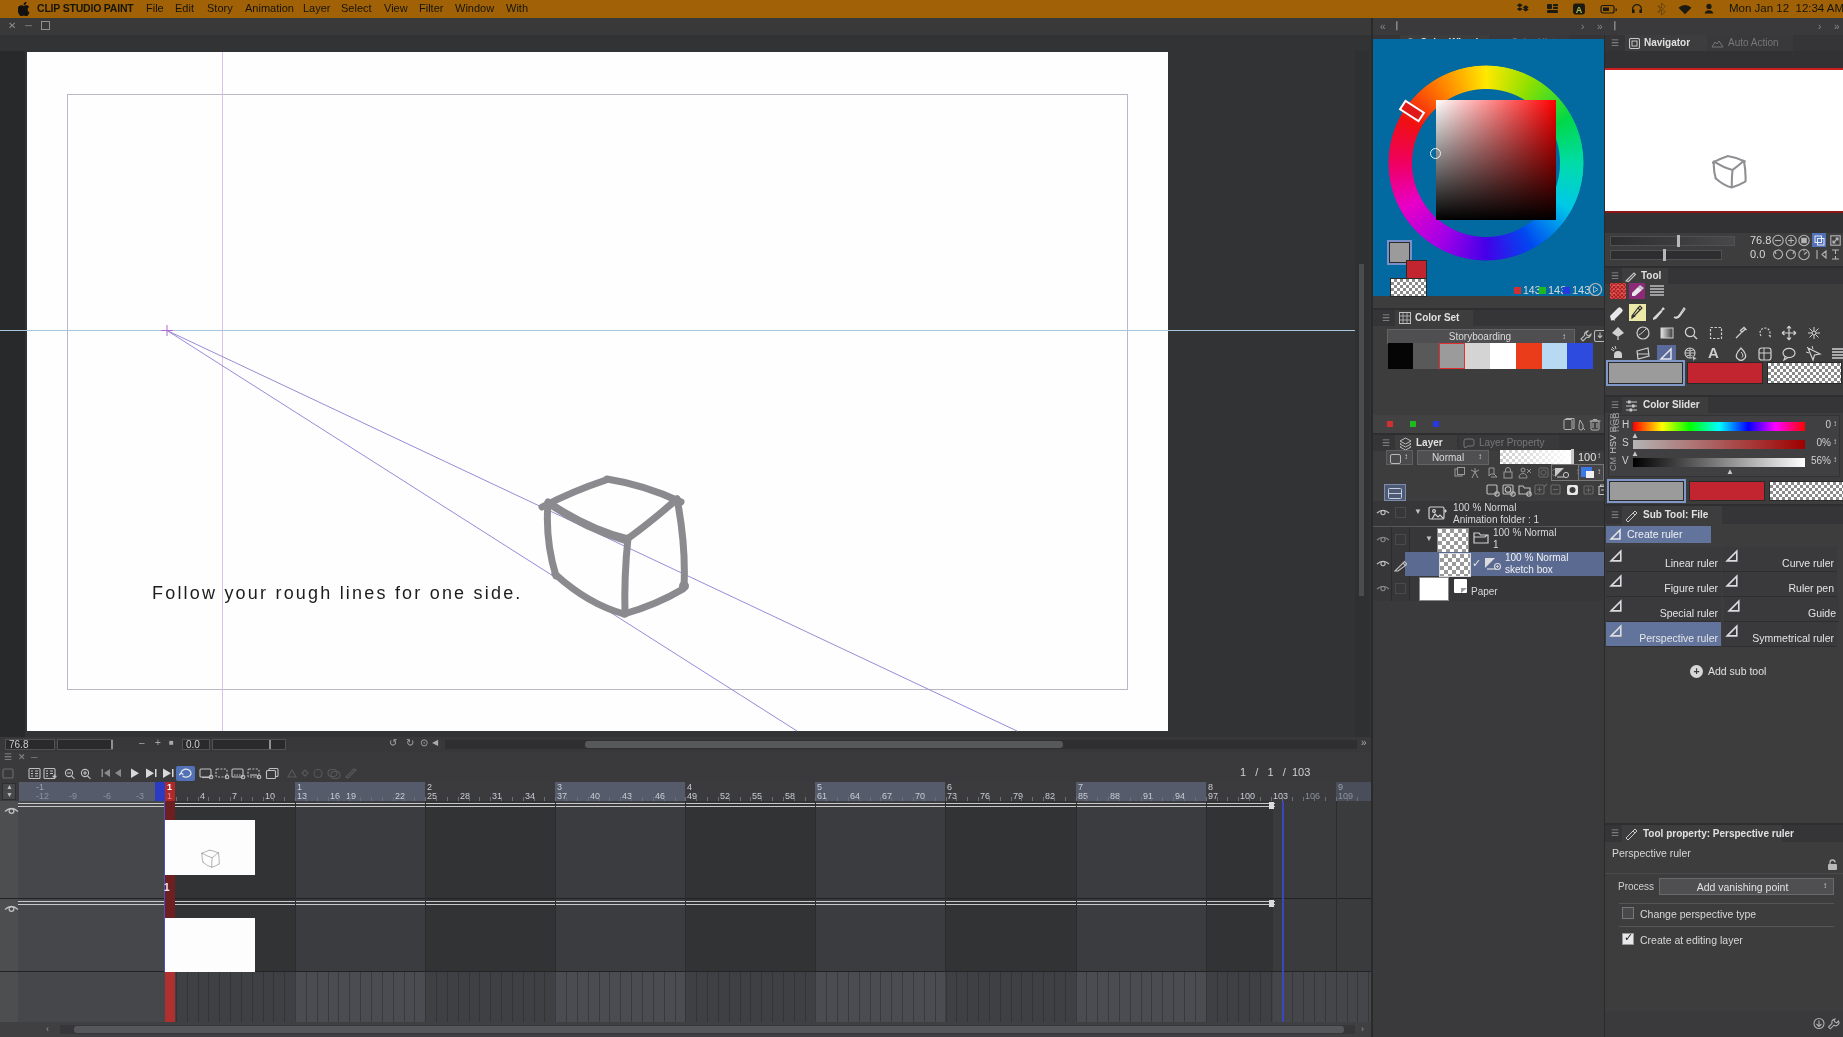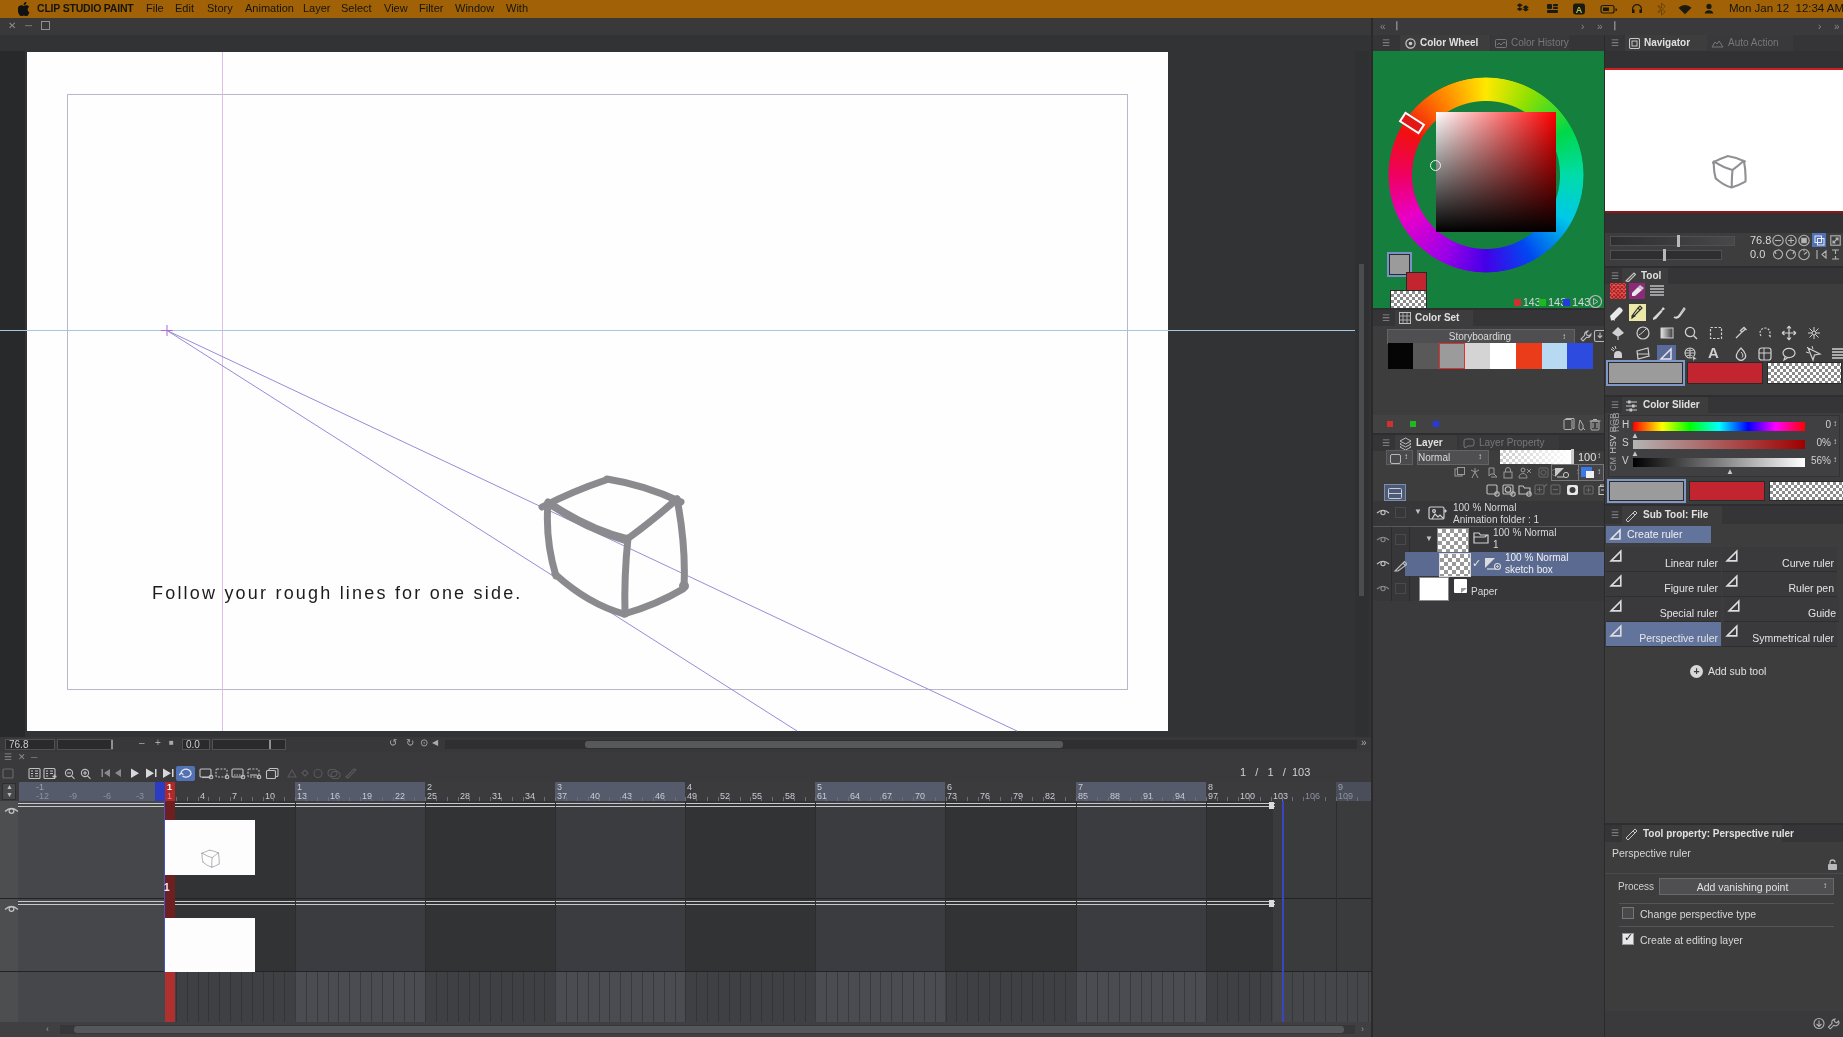--- a/index.html
+++ b/index.html
@@ -213,21 +213,21 @@
 <div class="abs nw" style="left:1338px;top:0px;font-size:9px;color:#9aa0ad;">9</div>
 <div class="abs nw" style="left:36px;top:9px;font-size:9px;color:#8d92a0;">-12</div>
 <div class="abs nw" style="left:69px;top:9px;font-size:9px;color:#8d92a0;">-9</div>
 <div class="abs nw" style="left:103px;top:9px;font-size:9px;color:#8d92a0;">-6</div>
 <div class="abs nw" style="left:136px;top:9px;font-size:9px;color:#8d92a0;">-3</div>
 <div class="abs nw" style="left:200px;top:9px;font-size:9px;color:#c9ccd4;">4</div>
 <div class="abs nw" style="left:232px;top:9px;font-size:9px;color:#c9ccd4;">7</div>
 <div class="abs nw" style="left:265px;top:9px;font-size:9px;color:#c9ccd4;">10</div>
 <div class="abs nw" style="left:297px;top:9px;font-size:9px;color:#c9ccd4;">13</div>
 <div class="abs nw" style="left:330px;top:9px;font-size:9px;color:#c9ccd4;">16</div>
-<div class="abs nw" style="left:362px;top:9px;font-size:9px;color:#c9ccd4;">19</div>
+<div class="abs nw" style="left:346px;top:9px;font-size:9px;color:#c9ccd4;">19</div>
 <div class="abs nw" style="left:395px;top:9px;font-size:9px;color:#c9ccd4;">22</div>
 <div class="abs nw" style="left:427px;top:9px;font-size:9px;color:#c9ccd4;">25</div>
 <div class="abs nw" style="left:460px;top:9px;font-size:9px;color:#c9ccd4;">28</div>
 <div class="abs nw" style="left:492px;top:9px;font-size:9px;color:#c9ccd4;">31</div>
 <div class="abs nw" style="left:525px;top:9px;font-size:9px;color:#c9ccd4;">34</div>
 <div class="abs nw" style="left:557px;top:9px;font-size:9px;color:#c9ccd4;">37</div>
 <div class="abs nw" style="left:590px;top:9px;font-size:9px;color:#c9ccd4;">40</div>
 <div class="abs nw" style="left:622px;top:9px;font-size:9px;color:#c9ccd4;">43</div>
 <div class="abs nw" style="left:655px;top:9px;font-size:9px;color:#c9ccd4;">46</div>
 <div class="abs nw" style="left:687px;top:9px;font-size:9px;color:#c9ccd4;">49</div>
@@ -555,21 +555,21 @@
           <circle cx="5.5" cy="5.5" r="1.8" fill="#c8c8ca"></circle>
         </svg>
 <div class="abs nw" style="left:47px;top:2px;font-weight:bold;color:#e0e0e0;">Color Wheel</div>
 <div class="abs" style="left:118px;top:0;width:78px;height:16px;background:#39393b;"></div>
 <svg class="abs" style="left:122px;top:4px" width="12" height="9" viewBox="0 0 12 9">
           <rect x="0.5" y="0.5" width="11" height="8" rx="1" fill="none" stroke="#77777a"></rect>
           <path d="M2 6l2-2 2 2 3-3 1.5 1.5" stroke="#77777a" fill="none"></path>
         </svg>
 <div class="abs nw" style="left:138px;top:2px;color:#77777a;">Color History</div>
 </div>
-<div class="abs" style="left:0;top:16px;width:231px;height:257px;background:#15803d;">
+<div class="abs" style="left:0;top:4px;width:231px;height:257px;background:#0369a1;">
 <div class="abs" style="left:15px;top:26px;width:196px;height:196px;border-radius:50%;
  background:conic-gradient(#ffe800,#8fe000 8%,#00d848 17%,#00dca8 25%,#00c8e8 33%,#0048f0 42%,#4400e8 50%,#a000e8 58%,#e800c8 67%,#f00060 75%,#f01010 83%,#ff7a00 91%,#ffe800);
  -webkit-mask:radial-gradient(closest-side,transparent 75%,#000 76%,#000 99%,transparent 100%);
  mask:radial-gradient(closest-side,transparent 75%,#000 76%,#000 99%,transparent 100%);"></div>
 <div class="abs" style="left:63px;top:61px;width:120px;height:120px;background:linear-gradient(to bottom,rgba(0,0,0,0),#000),linear-gradient(to right,#fff,#f00);"></div>
 <div class="abs" style="left:57px;top:109px;width:9px;height:9px;border:1.5px solid #f2f2f2;border-radius:50%;"></div>
 <div class="abs" style="left:27px;top:66px;width:20px;height:8px;border:2px solid #fff;background:#e01818;transform:rotate(33deg);"></div>
 <div class="abs" style="left:16px;top:203px;width:19px;height:19px;background:#9b9b9b;border:1px solid #2a2a2a;outline:2px solid #7a90c8;"></div>
 <div class="abs" style="left:33px;top:221px;width:19px;height:19px;background:#c22530;border:1px solid #2a2a2a;"></div>
 <div class="abs chk2" style="left:17px;top:239px;width:35px;height:17px;border:1px solid #2a2a2a;"></div>
@@ -642,21 +642,21 @@
  <svg class="abs" style="left:90px;top:3px" width="12" height="11" viewBox="0 0 12 11">
             <path d="M1 8V3a2 2 0 0 1 2-2h6a2 2 0 0 1 2 2v3a2 2 0 0 1-2 2H5L2 10z" fill="none" stroke="#77777a"></path>
           </svg>
  <div class="abs nw" style="left:106px;top:2px;color:#77777a;">Layer Property</div>
 </div>
 <div class="abs" style="left:13px;top:15px;width:27px;height:15px;background:#4a4a4c;border:1px solid #5e5e60;box-sizing:border-box;">
  <div class="abs" style="left:3px;top:2.5px;width:9px;height:8px;border:1.5px solid #b8b8ba;border-radius:2px;"></div>
  <div class="abs" style="left:17px;top:1px;font-size:8px;color:#c8c8ca;">↕</div>
         </div>
 <div class="abs" style="left:44px;top:15px;width:72px;height:15px;background:#4f4f51;border:1px solid #646466;box-sizing:border-box;">
- <div class="abs nw" style="left:0;top:1px;width:60px;color:#dadada;">Normal</div>
+ <div class="abs nw" style="left:0;top:1px;width:60px;text-align:center;color:#dadada;">Normal</div>
  <div class="abs" style="left:60px;top:1px;font-size:8px;color:#c8c8ca;">↕</div>
         </div>
 <div class="abs chk2" style="left:127px;top:15px;width:73px;height:14px;"></div>
 <div class="abs" style="left:127px;top:15px;width:73px;height:14px;background:linear-gradient(to right,rgba(255,255,255,0.55),#fff);"></div>
 <div class="abs" style="left:198px;top:14px;width:3px;height:16px;background:#cacaca;"></div>
 <div class="abs nw" style="left:205px;top:16px;font-size:11px;color:#e2e2e2;">100</div>
 <div class="abs" style="left:224px;top:16px;font-size:8px;color:#c8c8ca;">↕</div>
 <svg class="abs" style="left:80px;top:31px" width="150px" height="15" viewBox="0 0 150 15">
 <g fill="none" stroke="#9a9a9c" stroke-width="1">
  <rect x="2" y="3" width="7" height="7"></rect>

